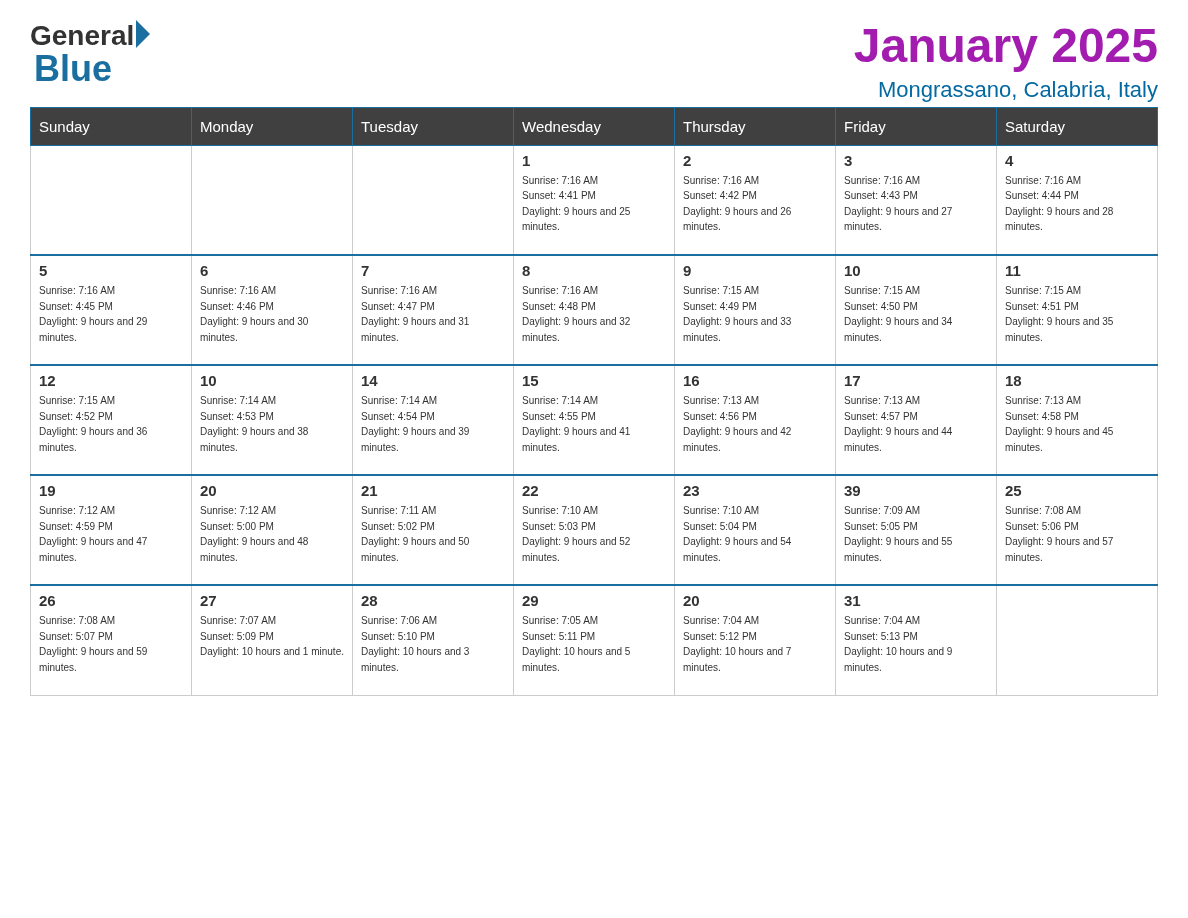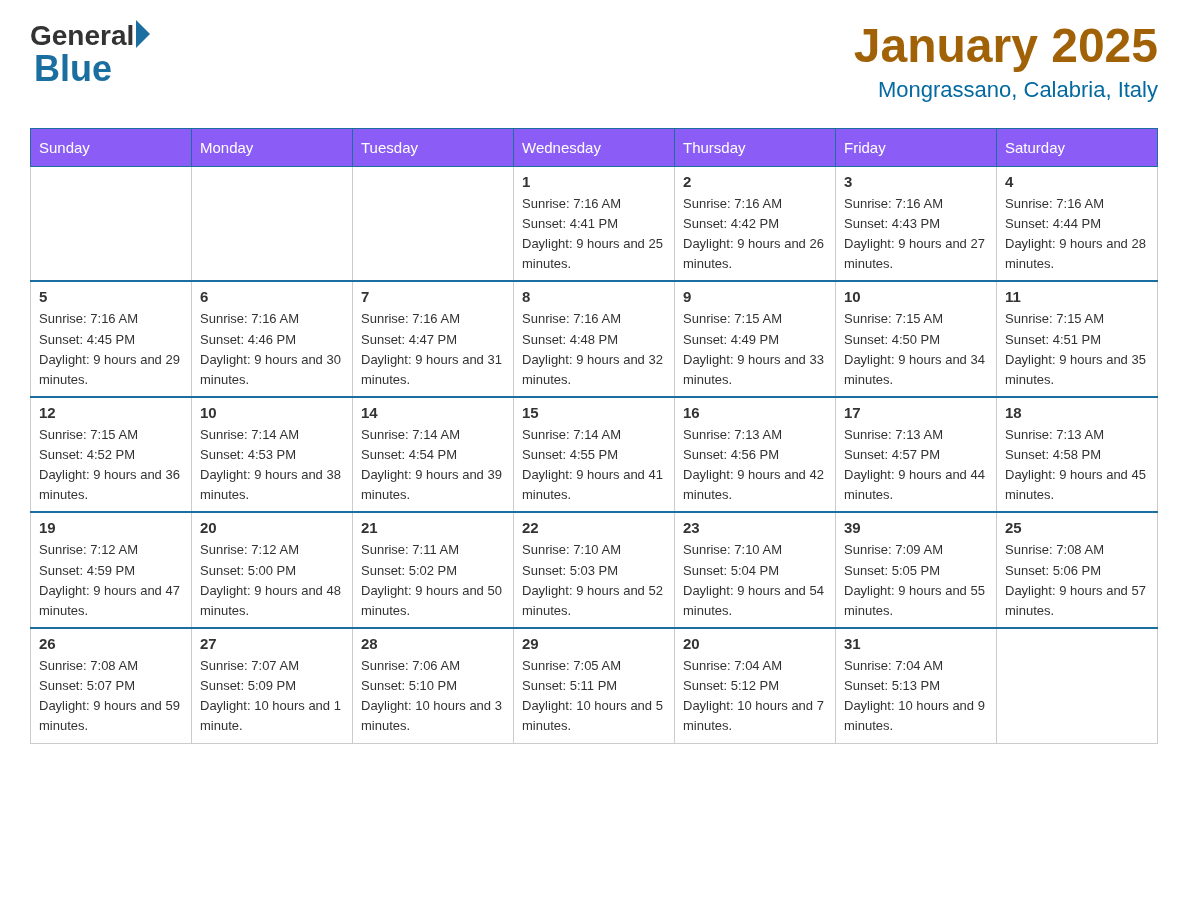--- a/index.html
+++ b/index.html
@@ -8,21 +8,21 @@
       background: #fff;
       color: #333;
       padding: 20px 30px;
       width: 1188px;
       min-height: 918px;
     }
     .header-area {
       display: flex;
       justify-content: space-between;
       align-items: flex-start;
-      margin-bottom: 25px;
+      margin-bottom: 4px;
     }
     .logo {
       display: flex;
       align-items: center;
       gap: 0;
     }
     .logo-text-general {
       font-size: 28px;
       font-weight: bold;
       color: #333;
@@ -53,36 +53,36 @@
     .logo-row1 {
       display: flex;
       align-items: center;
     }
     .title-area {
       text-align: right;
     }
     .title-area h1 {
       font-size: 48px;
       font-weight: bold;
-      color: #a16207;
+      color: #a21caf;
       line-height: 1.1;
     }
     .title-area h2 {
       font-size: 22px;
       font-weight: normal;
       color: #0369a1;
       margin-top: 4px;
     }
     .calendar-table {
       width: 100%;
       border-collapse: collapse;
       border: 1px solid #ccc;
     }
     .calendar-table th {
-      background-color: #8b5cf6;
+      background-color: #404040;
       color: #fff;
       font-size: 15px;
       font-weight: normal;
       padding: 10px 8px;
       text-align: left;
       border: 1px solid #1a6fa0;
     }
     .calendar-table td {
       border: 1px solid #ccc;
       padding: 6px 8px;
@@ -91,21 +91,21 @@
       height: 110px;
     }
     .day-number {
       font-size: 15px;
       font-weight: bold;
       color: #333;
       margin-bottom: 4px;
       display: block;
     }
     .day-info {
-      font-size: 13px;
+      font-size: 10px;
       color: #333;
       line-height: 1.55;
     }
     .empty-cell {
       background: #fff;
     }
     .row-divider td {
       border-top: 2px solid #1a6fa0;
     }
   </style>

